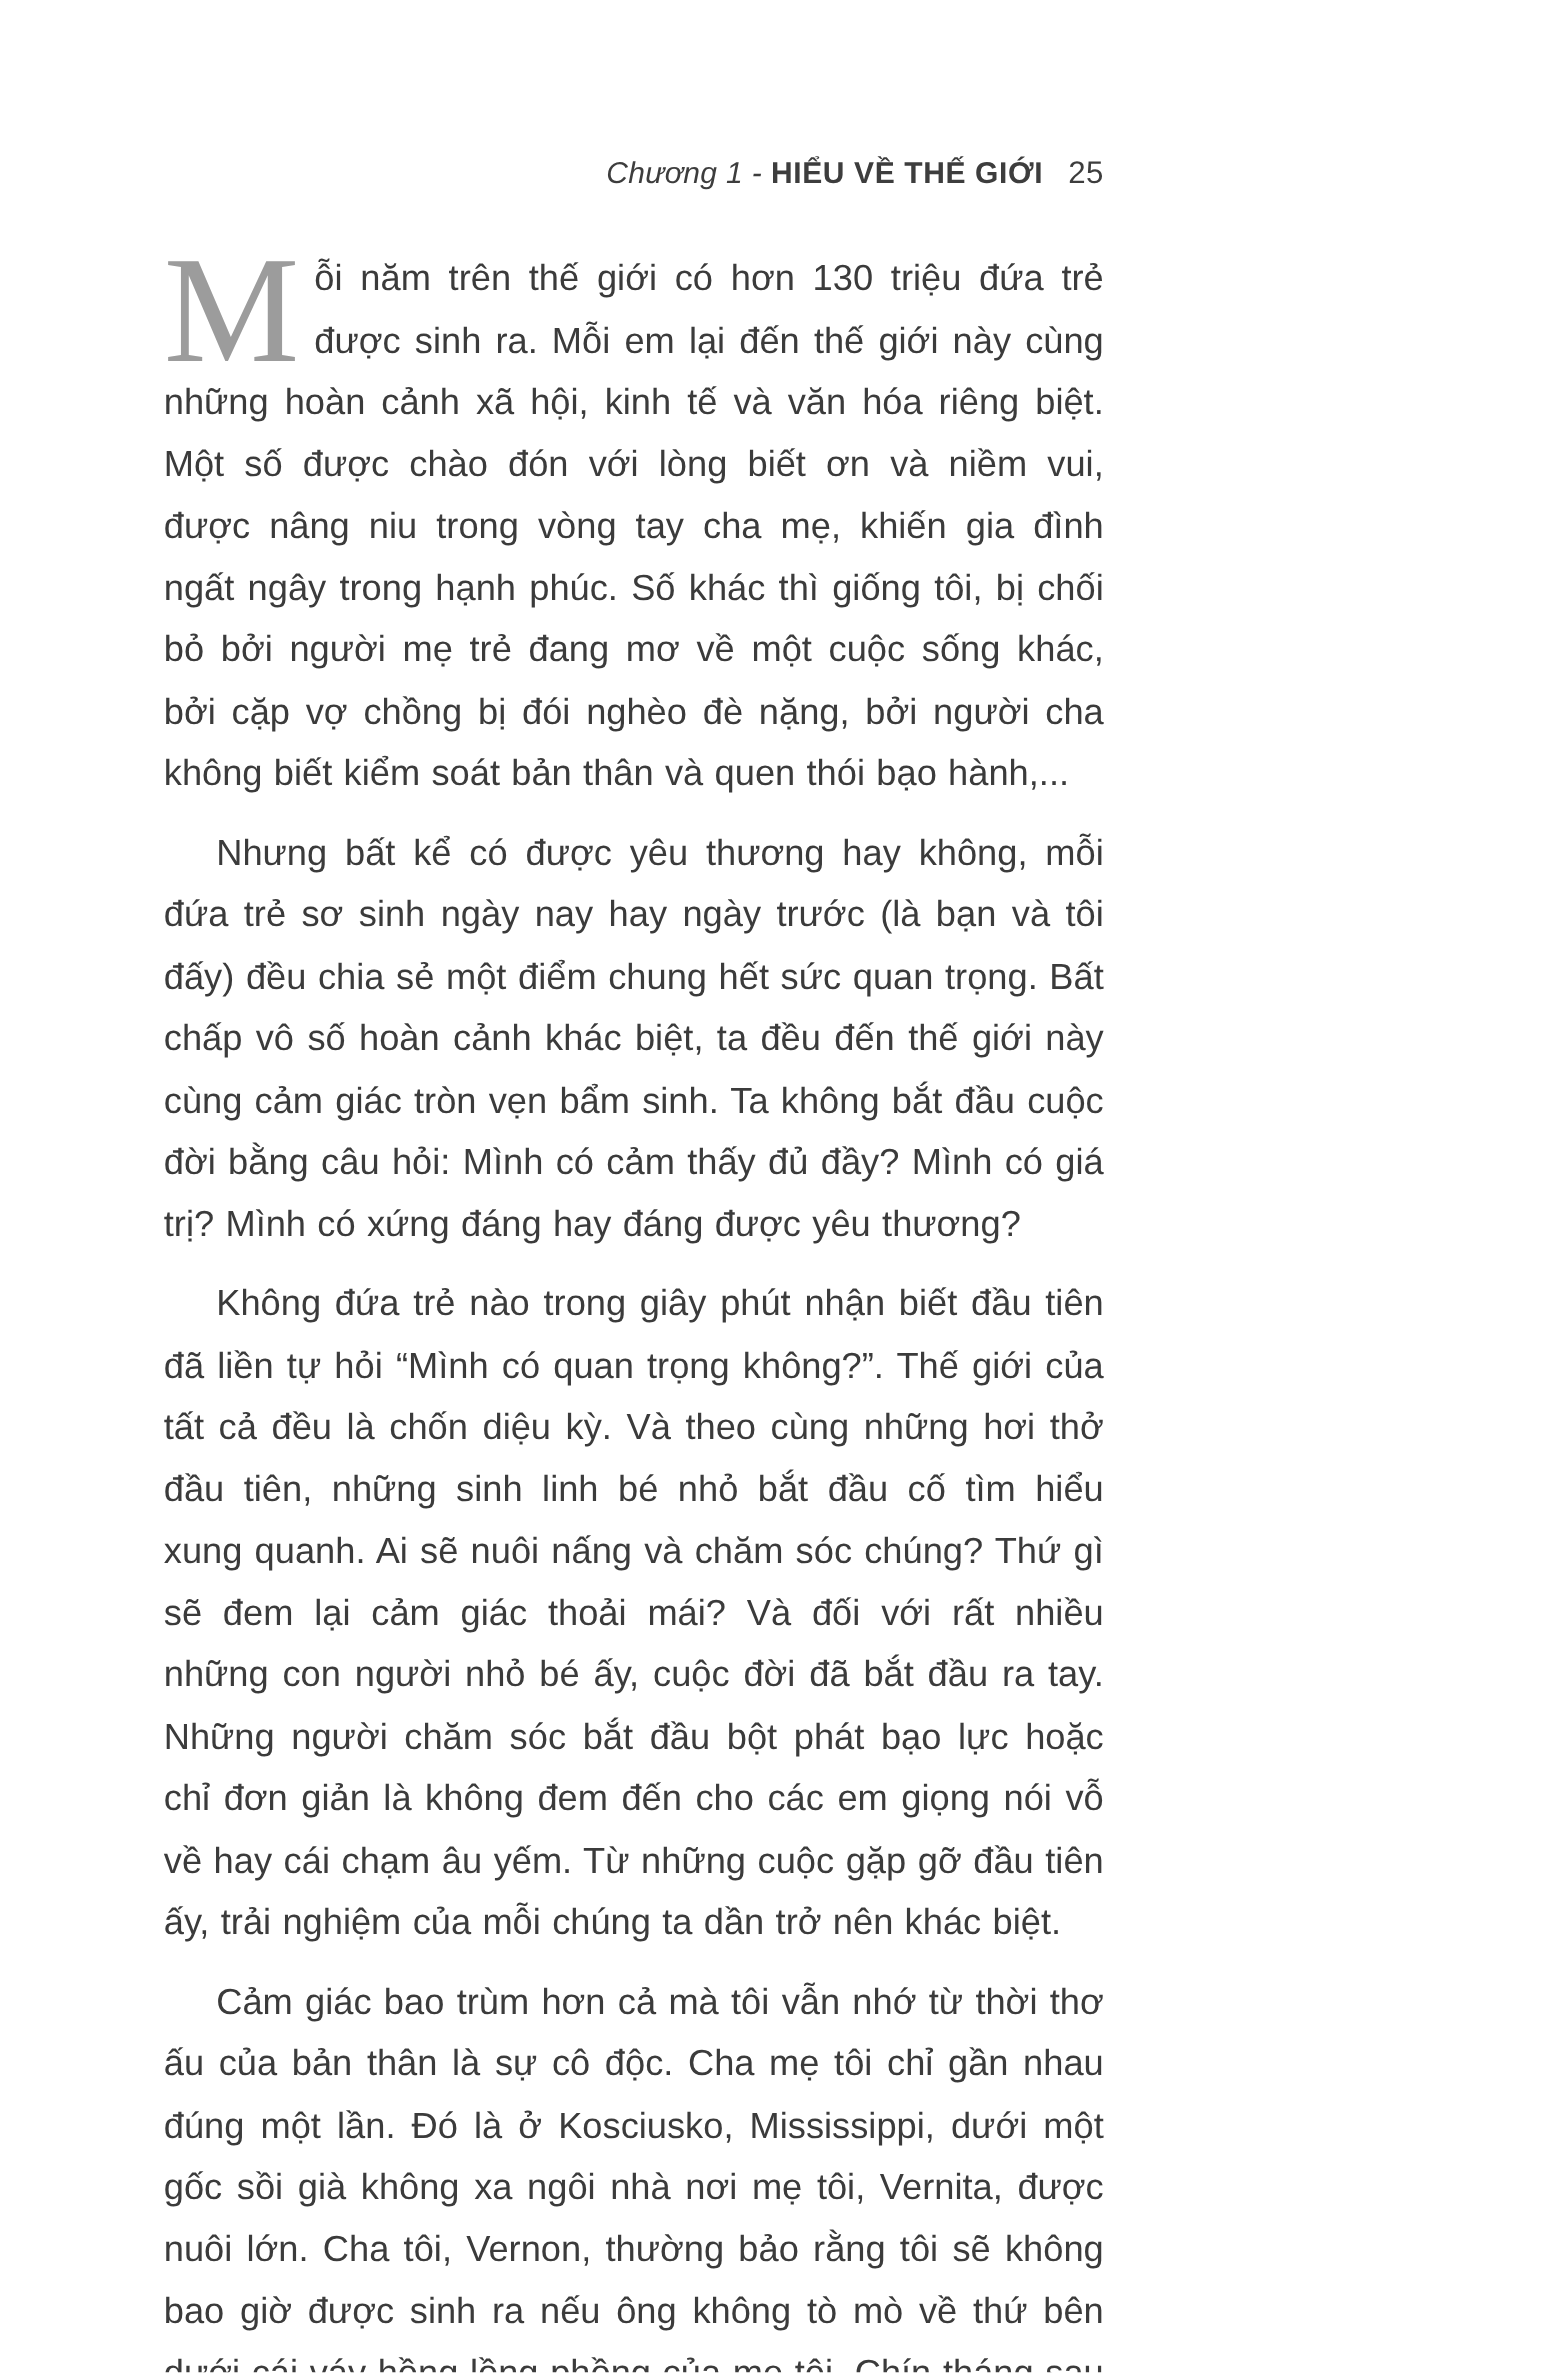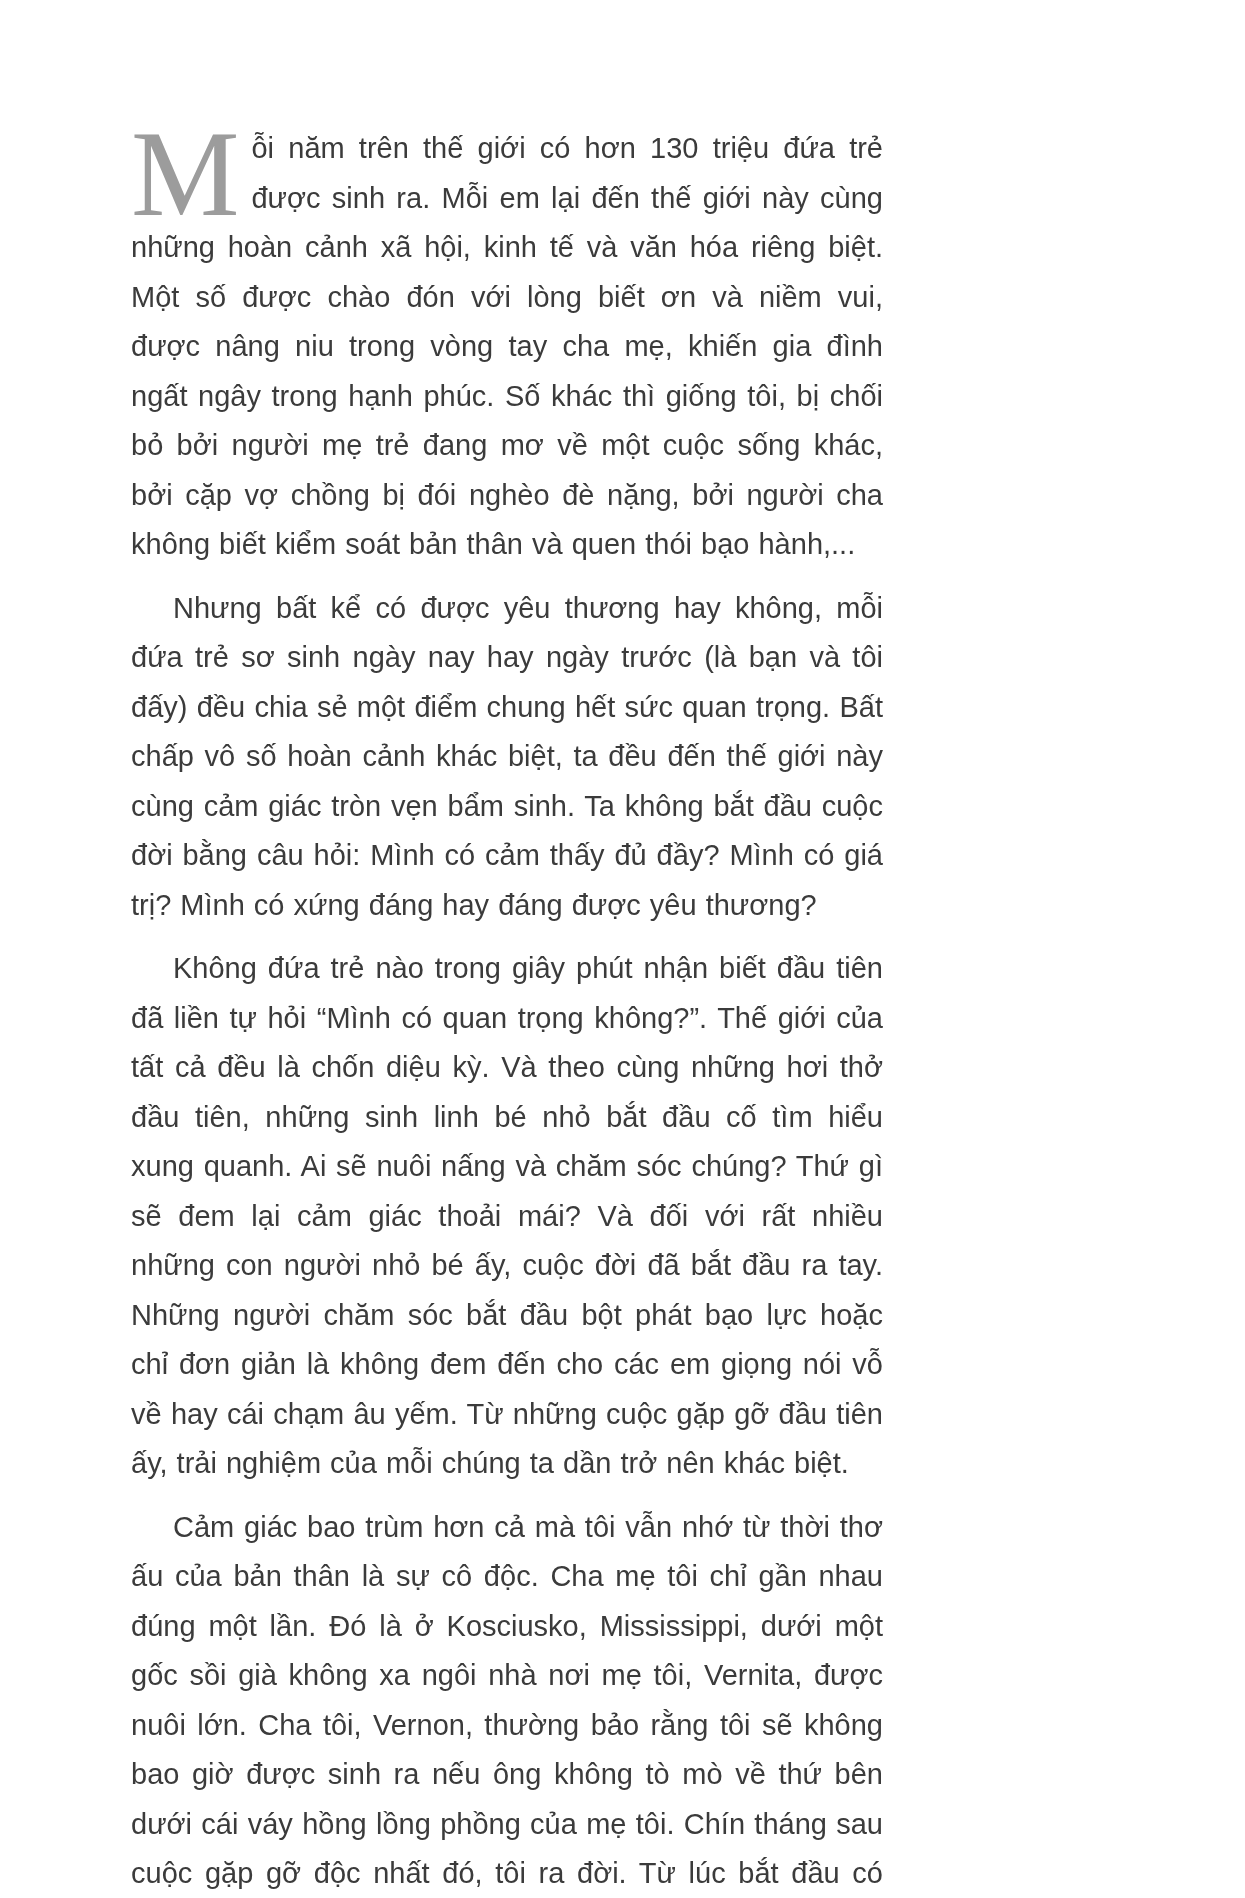--- a/index.html
+++ b/index.html
@@ -83,20 +83,23 @@
     color: #9c9c9c;
     font-weight: 400;
   }
 </style>
 </head>
 <body>
 
 <div class="page">
   <div class="content">
 
+    <div class="running-header">
+      <span class="chapter">Chương 1 - </span><span class="chapter-title">HIỂU VỀ THẾ GIỚI</span><span class="pagenum">25</span>
+    </div>
 
     <div class="body-text">
 
       <p class="para opening"><span class="dropcap">M</span><span>ỗi năm trên thế giới có hơn 130 triệu đứa trẻ được sinh ra. Mỗi em lại đến thế giới này cùng những hoàn cảnh xã hội, kinh tế và văn hóa riêng biệt. Một số được chào đón với lòng biết ơn và niềm vui, được nâng niu trong vòng tay cha mẹ, khiến gia đình ngất ngây trong hạnh phúc. Số khác thì giống tôi, bị chối bỏ bởi người mẹ trẻ đang mơ về một cuộc sống khác, bởi cặp vợ chồng bị đói nghèo đè nặng, bởi người cha không biết kiểm soát bản thân và quen thói bạo hành,...</span></p>
 
       <p class="para indent"><span>Nhưng bất kể có được yêu thương hay không, mỗi đứa trẻ sơ sinh ngày nay hay ngày trước (là bạn và tôi đấy) đều chia sẻ một điểm chung hết sức quan trọng. Bất chấp vô số hoàn cảnh khác biệt, ta đều đến thế giới này cùng cảm giác tròn vẹn bẩm sinh. Ta không bắt đầu cuộc đời bằng câu hỏi: Mình có cảm thấy đủ đầy? Mình có giá trị? Mình có xứng đáng hay đáng được yêu thương?</span></p>
 
       <p class="para indent"><span>Không đứa trẻ nào trong giây phút nhận biết đầu tiên đã liền tự hỏi “Mình có quan trọng không?”. Thế giới của tất cả đều là chốn diệu kỳ. Và theo cùng những hơi thở đầu tiên, những sinh linh bé nhỏ bắt đầu cố tìm hiểu xung quanh. Ai sẽ nuôi nấng và chăm sóc chúng? Thứ gì sẽ đem lại cảm giác thoải mái? Và đối với rất nhiều những con người nhỏ bé ấy, cuộc đời đã bắt đầu ra tay. Những người chăm sóc bắt đầu bột phát bạo lực hoặc chỉ đơn giản là không đem đến cho các em giọng nói vỗ về hay cái chạm âu yếm. Từ những cuộc gặp gỡ đầu tiên ấy, trải nghiệm của mỗi chúng ta dần trở nên khác biệt.</span></p>
 
       <p class="para indent last"><span>Cảm giác bao trùm hơn cả mà tôi vẫn nhớ từ thời thơ ấu của bản thân là sự cô độc. Cha mẹ tôi chỉ gần nhau đúng một lần. Đó là ở Kosciusko, Mississippi, dưới một gốc sồi già không xa ngôi nhà nơi mẹ tôi, Vernita, được nuôi lớn. Cha tôi, Vernon, thường bảo rằng tôi sẽ không bao giờ được sinh ra nếu ông không tò mò về thứ bên dưới cái váy hồng lồng phồng của mẹ tôi. Chín tháng sau cuộc gặp gỡ độc nhất đó, tôi ra đời. Từ lúc bắt đầu có nhận thức, tôi đã biết mình</span></p>

